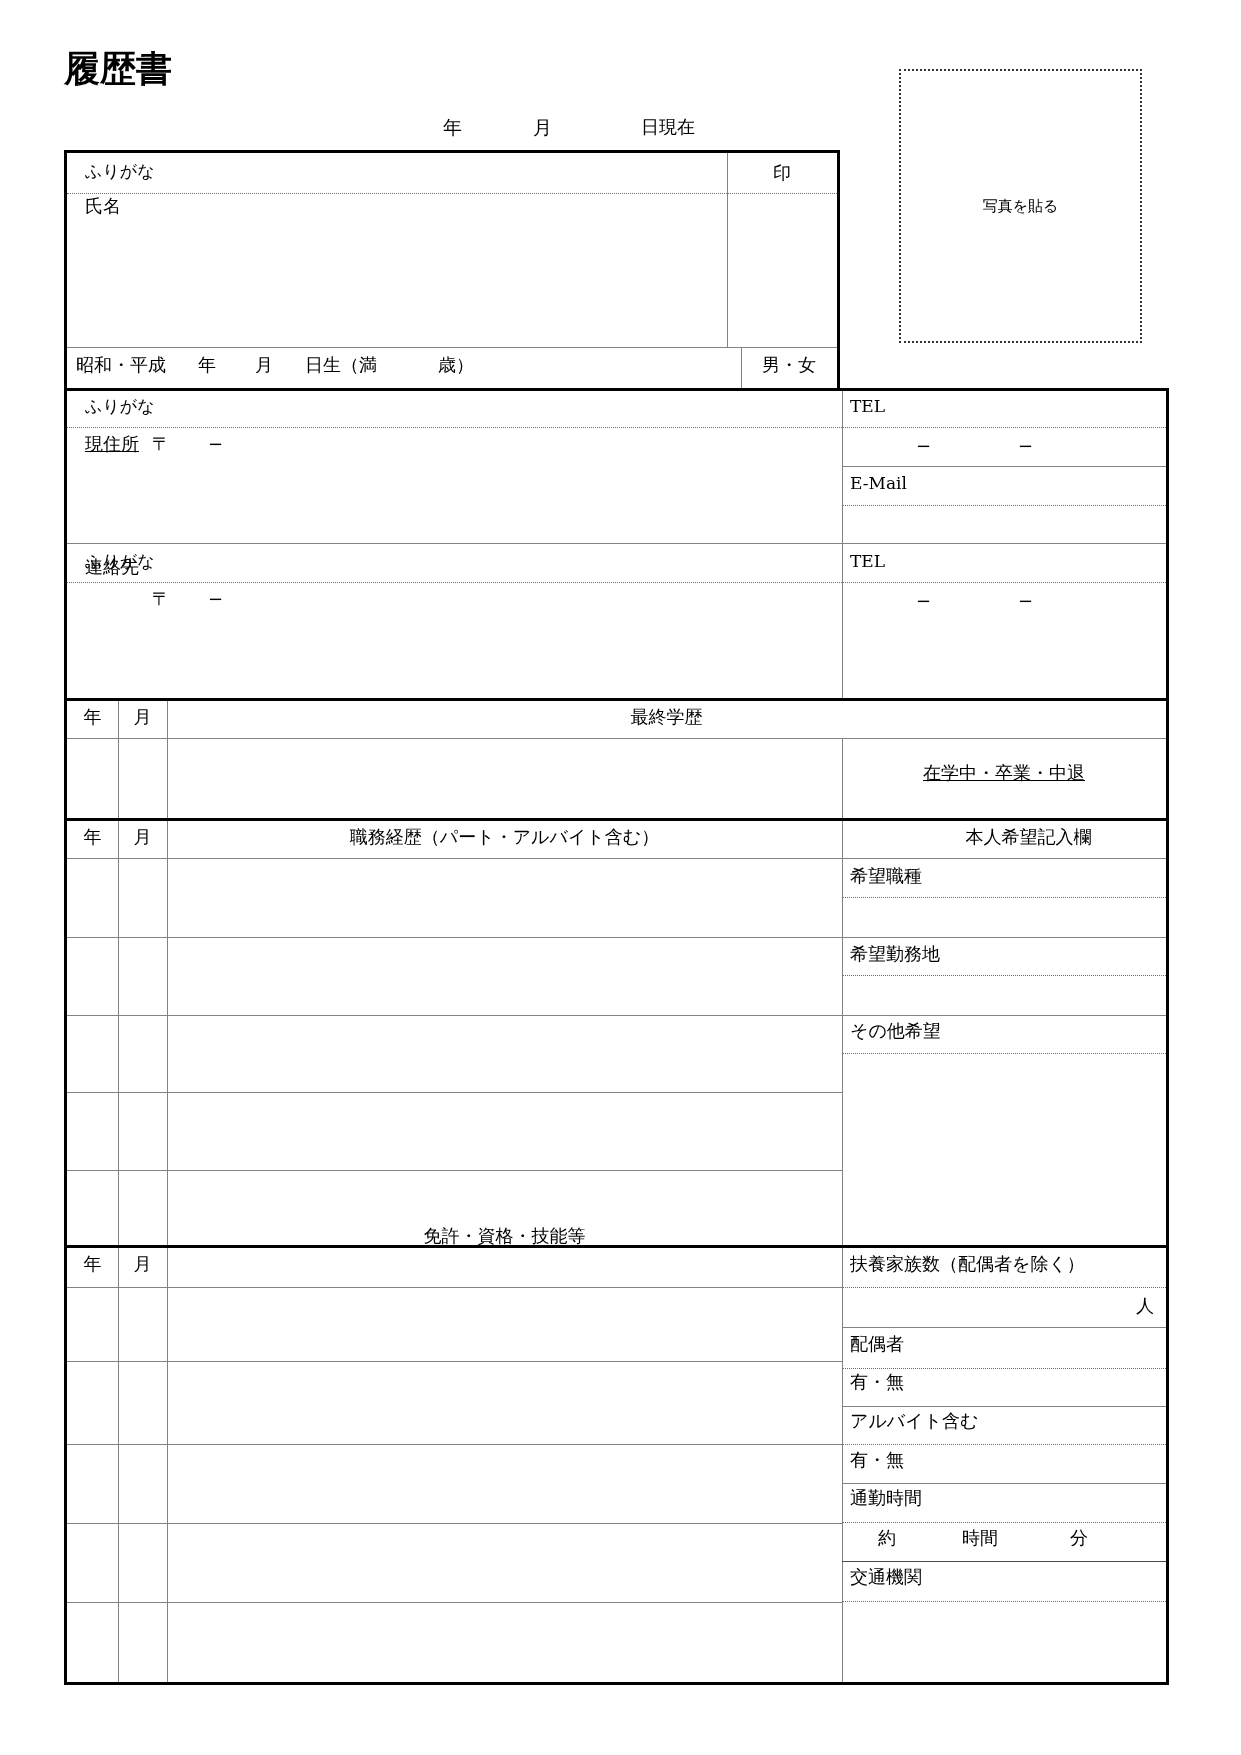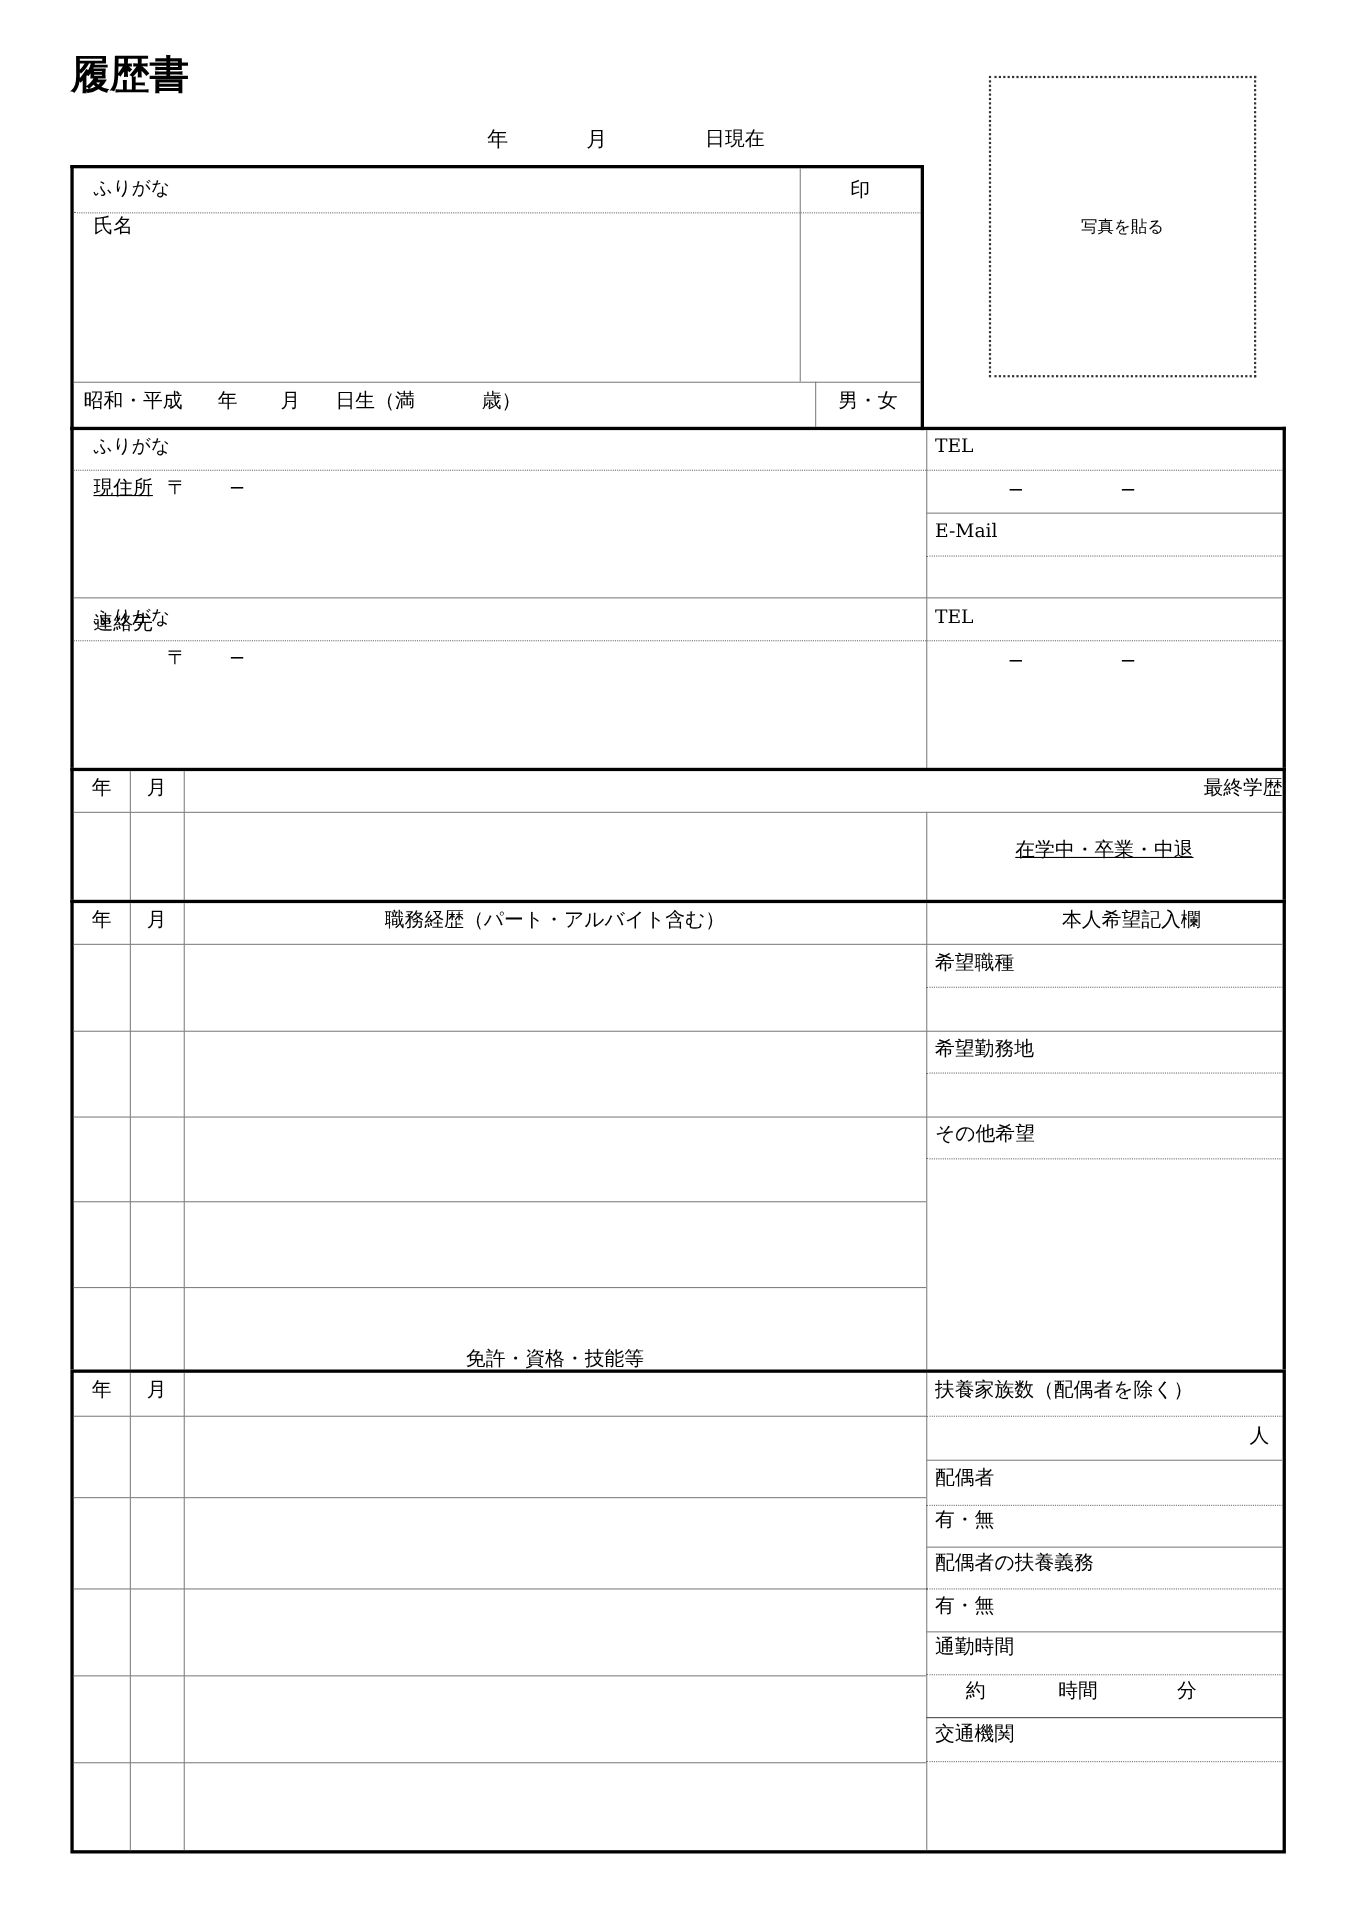--- a/index.html
+++ b/index.html
@@ -94,21 +94,21 @@
   <div class="fld" style="left:850px;top:585px;width:310px;height:33px;"></div>
 
   <div class="box nb" style="left:64px;top:698px;width:1105px;height:120px;"></div>
   <div class="vl" style="left:118px;top:701px;height:117px;"></div>
   <div class="vl" style="left:167px;top:701px;height:117px;"></div>
   <div class="hl" style="left:67px;top:738px;width:1099px;"></div>
   <div class="vl" style="left:842px;top:738px;height:80px;"></div>
 
   <span class="t ctr" style="left:67px;top:707px;width:51px;">年</span>
   <span class="t ctr" style="left:118px;top:707px;width:49px;">月</span>
-  <span class="t ctr" style="left:167px;top:707px;width:999px;text-align:right;">最終学歴</span>
+  <span class="t ctr" style="left:167px;top:707px;width:999px;">最終学歴</span>
   <span class="t ctr" style="left:842px;top:763px;width:324px;text-decoration:underline;">在学中・卒業・中退</span>
 
   <div class="fld" style="left:67px;top:740px;width:51px;height:76px;"></div>
   <div class="fld" style="left:118px;top:740px;width:49px;height:76px;"></div>
   <div class="fld" style="left:170px;top:740px;width:668px;height:76px;"></div>
 
   <div class="box nb" style="left:64px;top:818px;width:1105px;height:427px;"></div>
   <div class="hl" style="left:67px;top:858px;width:1099px;"></div>
   <div class="vl" style="left:118px;top:821px;height:424px;"></div>
   <div class="vl" style="left:167px;top:821px;height:424px;"></div>
@@ -157,21 +157,21 @@
   <div class="hl" style="left:842px;top:1561px;width:324px;border-top-color:#4a4a4a;"></div>
   <div class="hd" style="left:842px;top:1601px;width:324px;"></div>
 
   <span class="t ctr" style="left:67px;top:1254px;width:51px;">年</span>
   <span class="t ctr" style="left:118px;top:1254px;width:49px;">月</span>
   <span class="t ctr" style="left:167px;top:1226px;width:675px;">免許・資格・技能等</span>
   <span class="t" style="left:850px;top:1254px;">扶養家族数（配偶者を除く）</span>
   <span class="t rgt" style="left:842px;top:1296px;width:312px;">人</span>
   <span class="t" style="left:850px;top:1334px;">配偶者</span>
   <span class="t" style="left:850px;top:1372px;">有・無</span>
-  <span class="t" style="left:850px;top:1411px;">配偶者の扶養義務</span>
+  <span class="t" style="left:850px;top:1411px;">アルバイト含む</span>
   <span class="t" style="left:850px;top:1450px;">有・無</span>
   <span class="t" style="left:850px;top:1488px;">通勤時間</span>
   <span class="t" style="left:878px;top:1528px;">約</span>
   <span class="t" style="left:962px;top:1528px;">時間</span>
   <span class="t" style="left:1070px;top:1528px;">分</span>
   <span class="t" style="left:850px;top:1567px;">交通機関</span>
 
   <div class="fld" style="left:67px;top:1289px;width:775px;height:70px;"></div>
   <div class="fld" style="left:67px;top:1363px;width:775px;height:79px;"></div>
   <div class="fld" style="left:67px;top:1446px;width:775px;height:75px;"></div>

